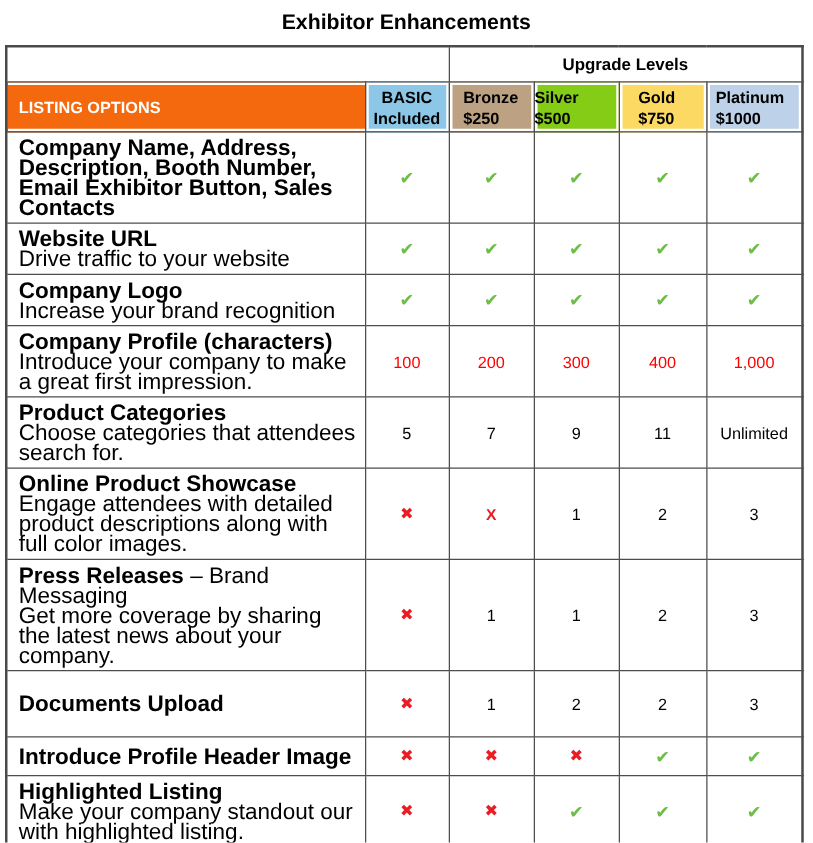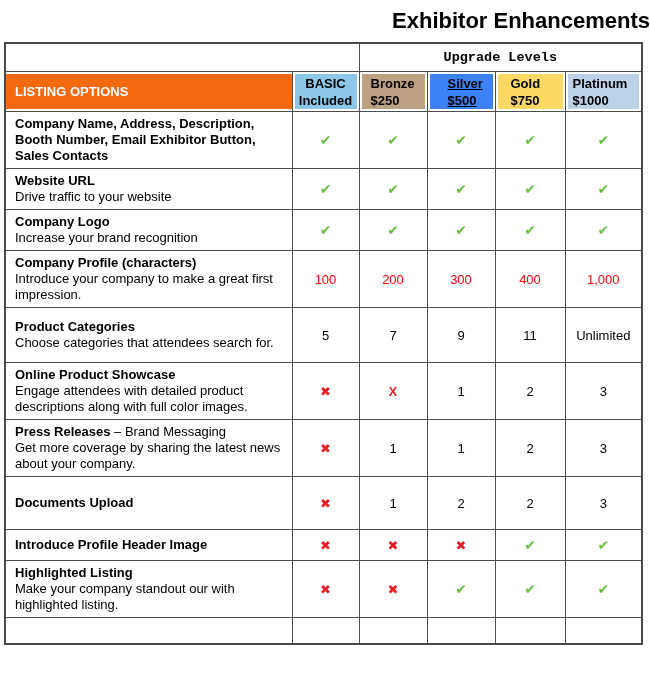--- a/index.html
+++ b/index.html
@@ -1,46 +1,46 @@
 <!DOCTYPE html>
 <html><head>
 <meta charset="utf-8">
 <style>
   html,body{margin:0;padding:0;background:#fff;}
   body{width:650px;height:674px;font-family:"Liberation Sans","DejaVu Sans",sans-serif;color:#000;}
-  .page-title{font-size:22px;font-weight:bold;text-align:right;margin:8px 0 8px 0;}
+  .page-title{font-size:17px;font-weight:bold;text-align:center;margin:8px 0 8px 0;}
   table.cmp{border-collapse:collapse;table-layout:fixed;margin-left:4px;width:637px;border:2px solid #4a4a4a;}
   td{border:1px solid #4d4d4d;padding:0;vertical-align:middle;}
   
   thead tr:nth-child(1) td{height:27px;background:#fff;}
-  .upgrade-cell{text-align:center;font-weight:bold;font-size:13.5px;font-family:Liberation Mono, monospace;}
+  .upgrade-cell{text-align:center;font-weight:bold;font-size:13.5px;}
   thead tr:nth-child(2) td{height:39px;font-weight:bold;font-size:13px;line-height:16px;}
   .h-listing{background:#F4690E;color:#fff;padding-left:9px;box-shadow:inset 0 2px 0 #fff, inset 0 -2px 0 #fff;font-size:13px;}
   .tier{box-shadow:inset 0 0 0 2px #fff;color:#000;}
   .h-basic{background:#8CC7E8;text-align:center;}
   .h-bronze{background:#BDA183;padding-left:11px;}
-  .h-silver{background:#3b82f6;padding-left:20px;text-decoration:underline;}
+  .h-silver{background:#84cc16;}
   .h-gold{background:#FBD963;padding-left:15px;margin-left:34px;}
   .h-platinum{background:#BDD2E8;padding-left:7px;}
   .tname,.tprice{line-height:17px;}
   
   tbody tr:nth-child(1){height:41px}
   tbody tr:nth-child(2){height:39px}
   tbody tr:nth-child(3){height:39px}
   tbody tr:nth-child(4){height:39px}
   tbody tr:nth-child(5){height:55px}
   tbody tr:nth-child(6){height:39px}
   tbody tr:nth-child(7){height:55px}
   tbody tr:nth-child(8){height:53px}
   tbody tr:nth-child(9){height:31px}
   tbody tr:nth-child(10){height:37px}
   tbody tr:nth-child(11){height:26px}
   tbody tr:nth-child(12){height:58px}
   tbody tr:nth-child(13){height:57px}
-  .feat{padding:4px 6px 4px 9px;font-size:13px;line-height:16px;}
+  .feat{padding:4px 6px 4px 9px;font-size:18px;line-height:16px;}
   .feat .t{font-weight:bold;}
   .feat .sfx{font-weight:normal;}
   .feat .fs{font-weight:normal;}
   .vcell{text-align:center;font-size:13px;}
   .check{color:#6CBE45;font-size:14px;}
   .cross{color:#EC1C24;font-size:13px;}
   .cross-letter{color:#EC1C24;font-weight:bold;font-size:12.5px;font-family:"Liberation Sans",sans-serif;}
   .num{color:#000;}
   .num-red{color:#FF0000;}
 </style>

